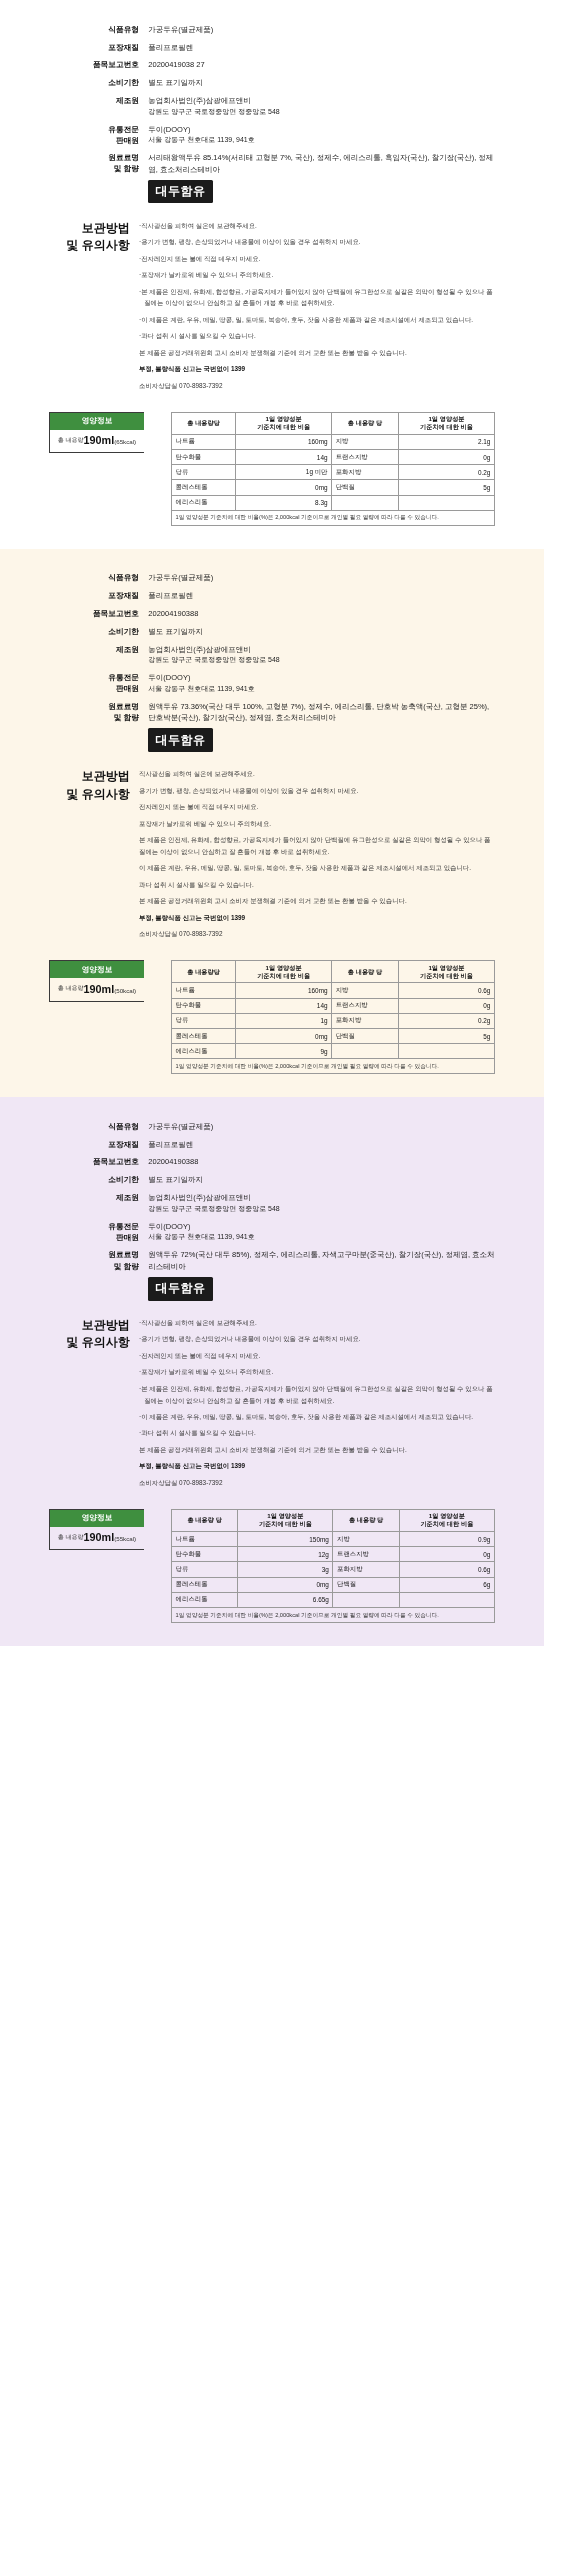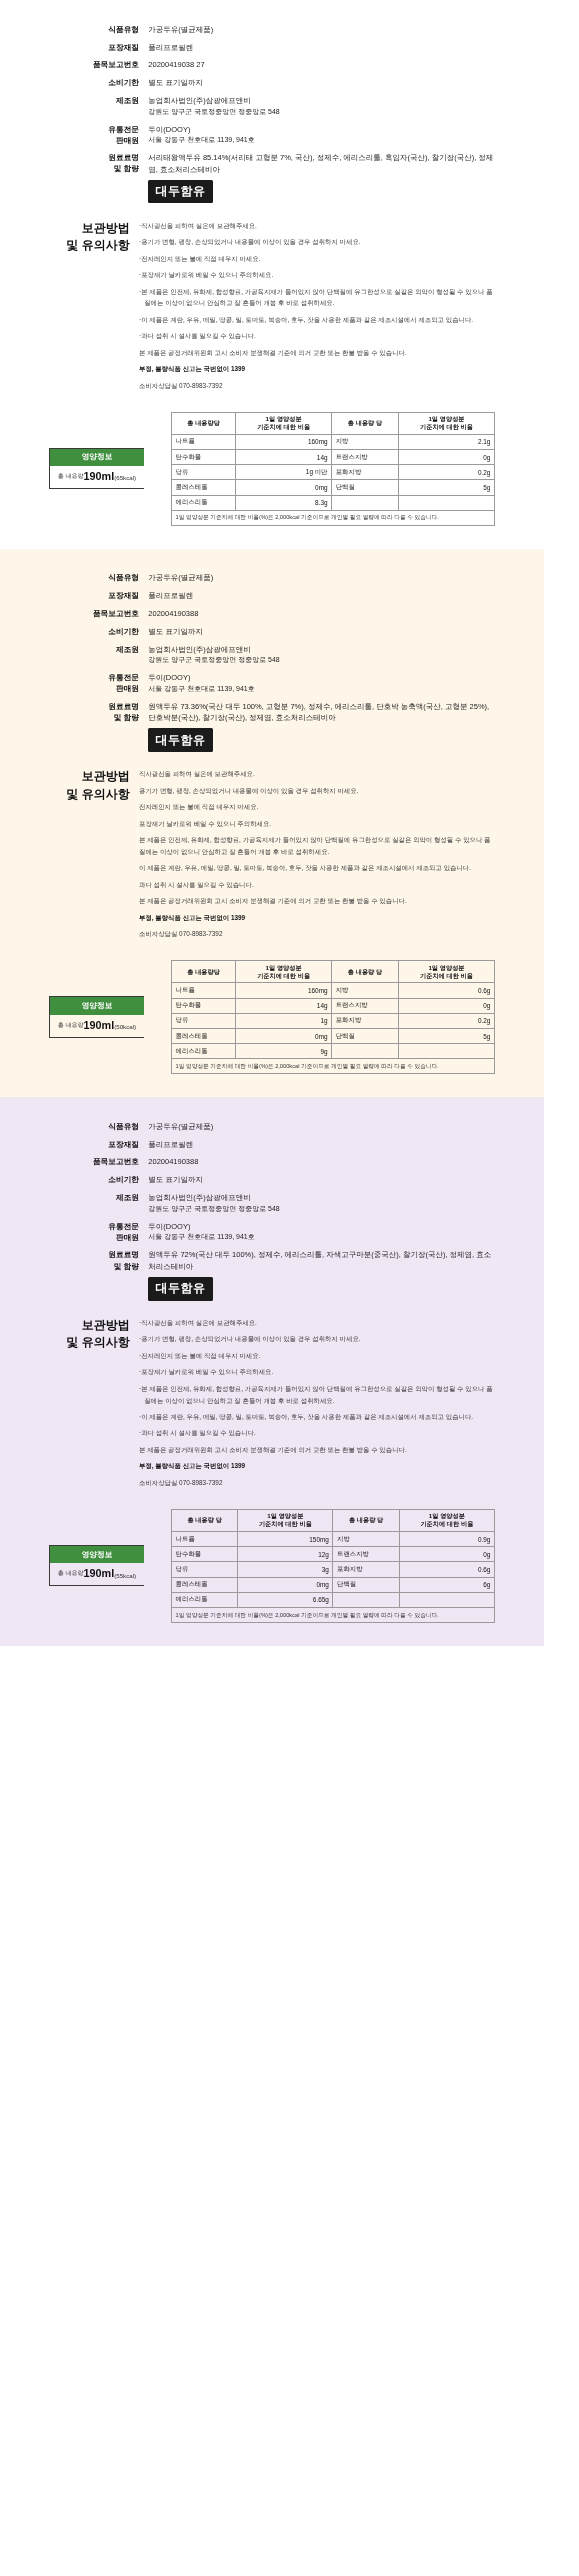--- a/index.html
+++ b/index.html
@@ -59,21 +59,21 @@
     font-size:12px;
     line-height:1.45;
     box-sizing:border-box;
   }
   .caution .cbody{flex:1;font-size:6.4px;line-height:1.85;color:#333;}
   .caution .cbody p{margin:0 0 4.6px 0;}
   .caution .cbody p.dash{padding-left:5.2px;text-indent:-5.2px;}
   .caution .cbody p.b{font-weight:bold;color:#111;}
 
   
-  .nutri{display:flex;margin-top:15.5px;align-items:center;gap:27px;}
+  .nutri{display:flex;margin-top:15.5px;align-items:flex-start;gap:27px;}
   .nutri .nleft{
     flex:0 0 95px;
     border:0.5px solid #3a3a3a;
     border-right:none;
     box-sizing:border-box;
     display:flex;
     flex-direction:column;
   }
   .nutri .ntitle{
     background:#3f8f3f;
@@ -394,21 +394,21 @@
 판매원</td>
       <td class="val">
         <span class="sub">두이(DOOY)</span>
         <span class="sub small">서울 강동구 천호대로 1139, 941호</span>
       </td>
     </tr>
     <tr>
       <td class="lbl" style="white-space:pre-line">원료료명
 및 함량</td>
       <td class="val">
-        <span class="sub">원액두유 72%(국산 대두 100%), 정제수, 에리스리톨, 자색고구마분(중국산), 찰기장(국산), 정제염, 효소처리스테비아</span>
+        <span class="sub">원액두유 72%(국산 대두 85%), 정제수, 에리스리톨, 자색고구마분(중국산), 찰기장(국산), 정제염, 효소처리스테비아</span>
         <span class="badge">대두함유</span>
       </td>
     </tr>
   </tbody>
     </table>
 
   <div class="caution">
     <div class="chead" style="white-space:pre-line">보관방법
 및 유의사항</div>
     <div class="cbody">

